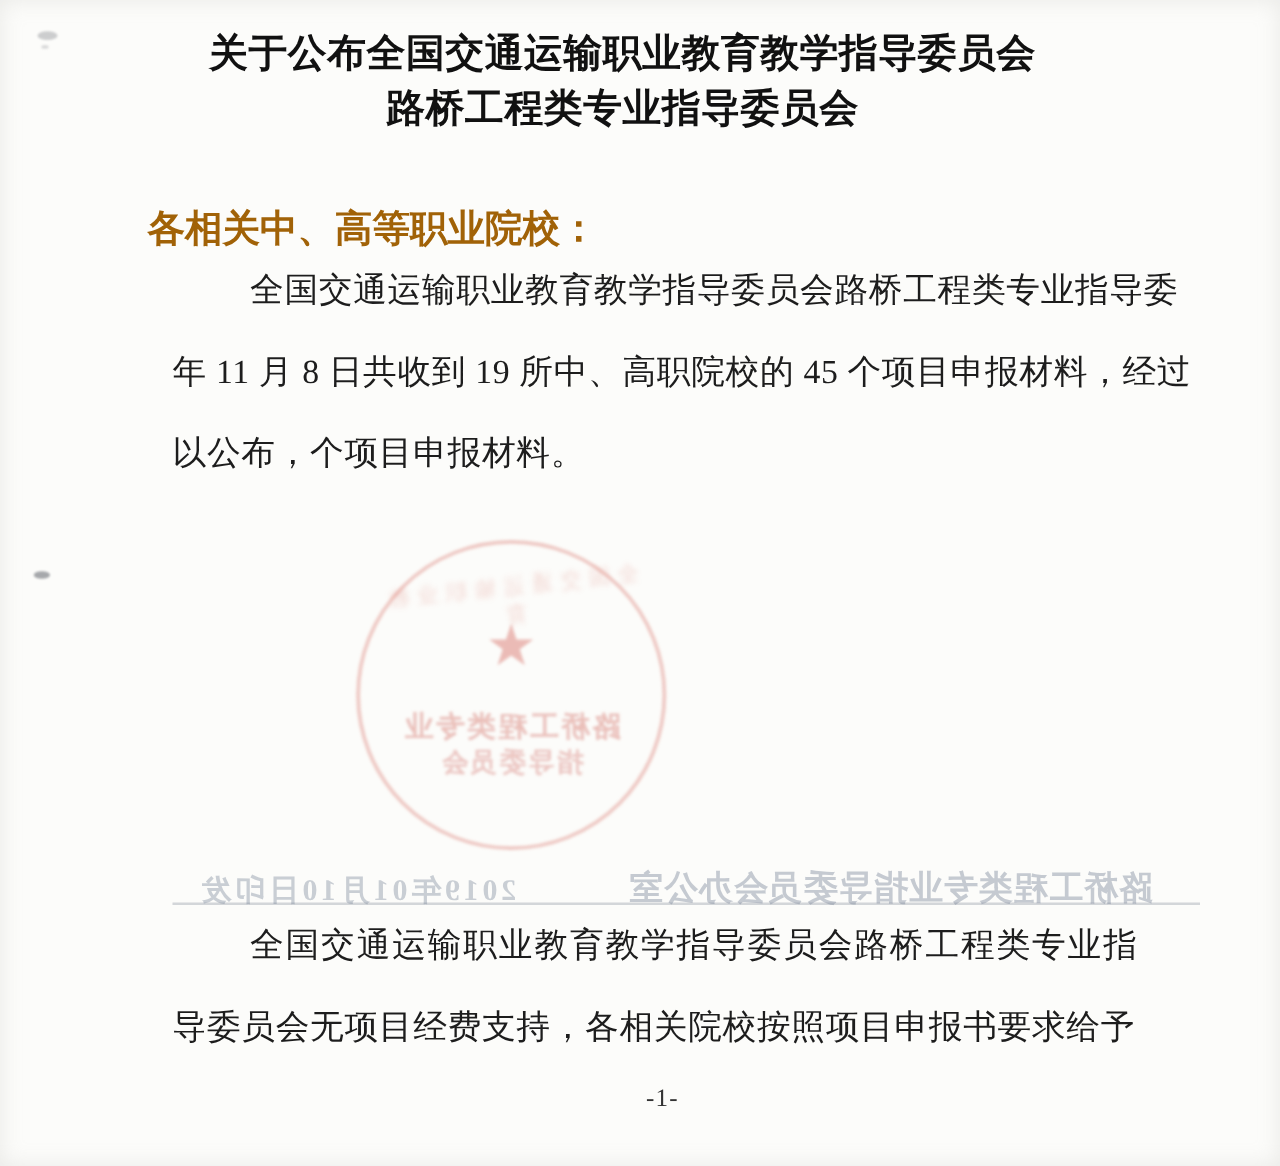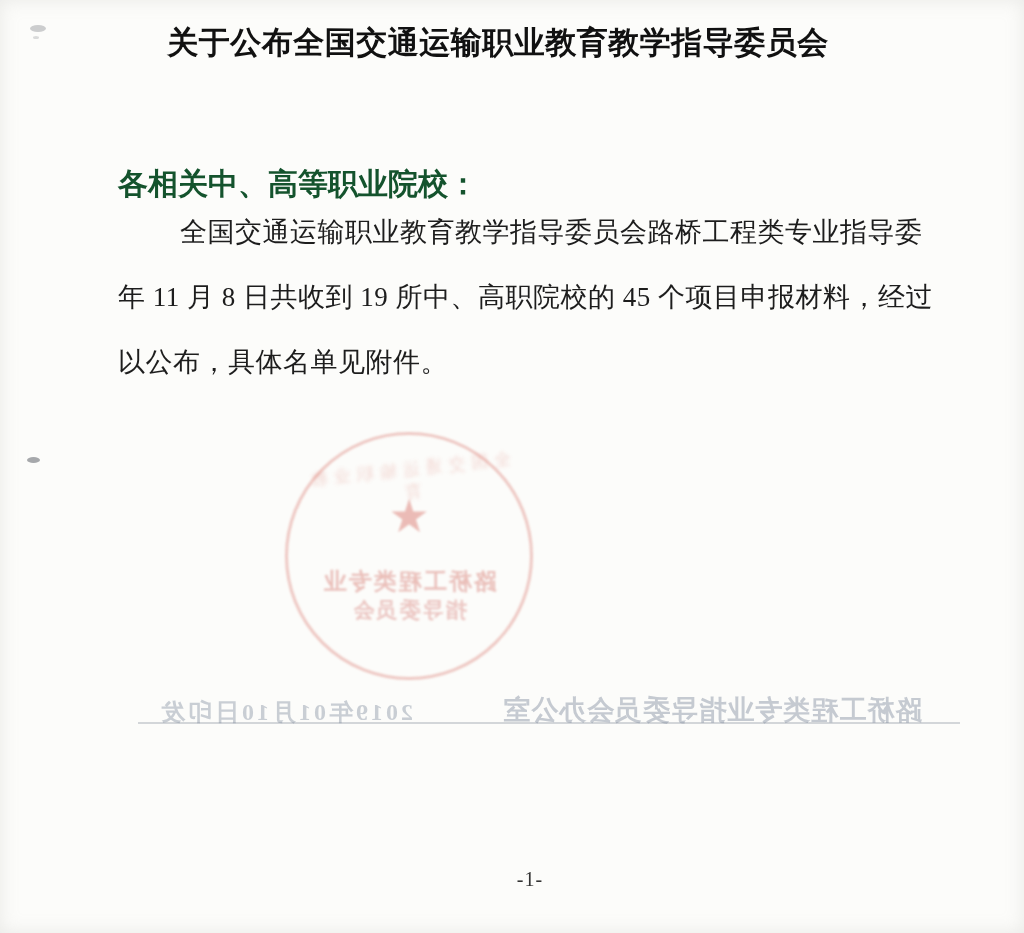--- a/index.html
+++ b/index.html
@@ -83,31 +83,31 @@
     font-weight:bold;
     font-size:31px;line-height:44px;
     color:#111;
     letter-spacing:0.5px;
   }
   .salutation{
     position:absolute;left:118px;top:167px;
     font-family:"Liberation Sans", sans-serif;
     font-weight:bold;
     font-size:30px;line-height:34px;
-    color:#14532d;
+    color:#a16207;
   }
   .para{
     position:absolute;left:118px;width:792px;
     font-size:27px;line-height:65px;
     letter-spacing:0.5px;
     color:#1d1d1d;
   }
   .para1{top:200px;}
   .para2{top:724px;}
-  .line{white-space:nowrap;text-align:justify;text-align-last:justify;height:65px;}
+  .line{white-space:nowrap;text-align:justify;text-align-last:justify;height:65px;margin-left:20px;}
   .line.first{text-indent:62px;}
   .line.last{text-align:left;text-align-last:left;}
   .page-number{
     position:absolute;left:0;top:868px;width:1024px;
     text-align:center;
     font-size:20px;letter-spacing:1px;
     color:#333;
     transform:translateX(18px);
   }
 </style>
@@ -127,26 +127,31 @@
     <div class="stamp-t1">路桥工程类专业</div>
     <div class="stamp-t2">指导委员会</div>
   </div>
 
   <div class="bleed-left">2019年01月10日印发</div>
   <div class="bleed-right">路桥工程类专业指导委员会办公室</div>
   <div class="bleed-rule"></div>
 
   <div class="title-block">
     <div>关于公布全国交通运输职业教育教学指导委员会</div>
+    <div>路桥工程类专业指导委员会</div>
   </div>
 
   <div class="salutation">各相关中、高等职业院校：</div>
 
   <div class="para para1">
     <div class="line first">全国交通运输职业教育教学指导委员会路桥工程类专业指导委</div>
     <div class="line">年 11 月 8 日共收到 19 所中、高职院校的 45 个项目申报材料，经过</div>
-    <div class="line last">以公布，具体名单见附件。</div>
+    <div class="line last">以公布，个项目申报材料。</div>
   </div>
 
+  <div class="para para2">
+    <div class="line first">全国交通运输职业教育教学指导委员会路桥工程类专业指</div>
+    <div class="line last">导委员会无项目经费支持，各相关院校按照项目申报书要求给予</div>
+  </div>
 
   <div class="page-number">-1-</div>
 
 </div>
 
 </body></html>

